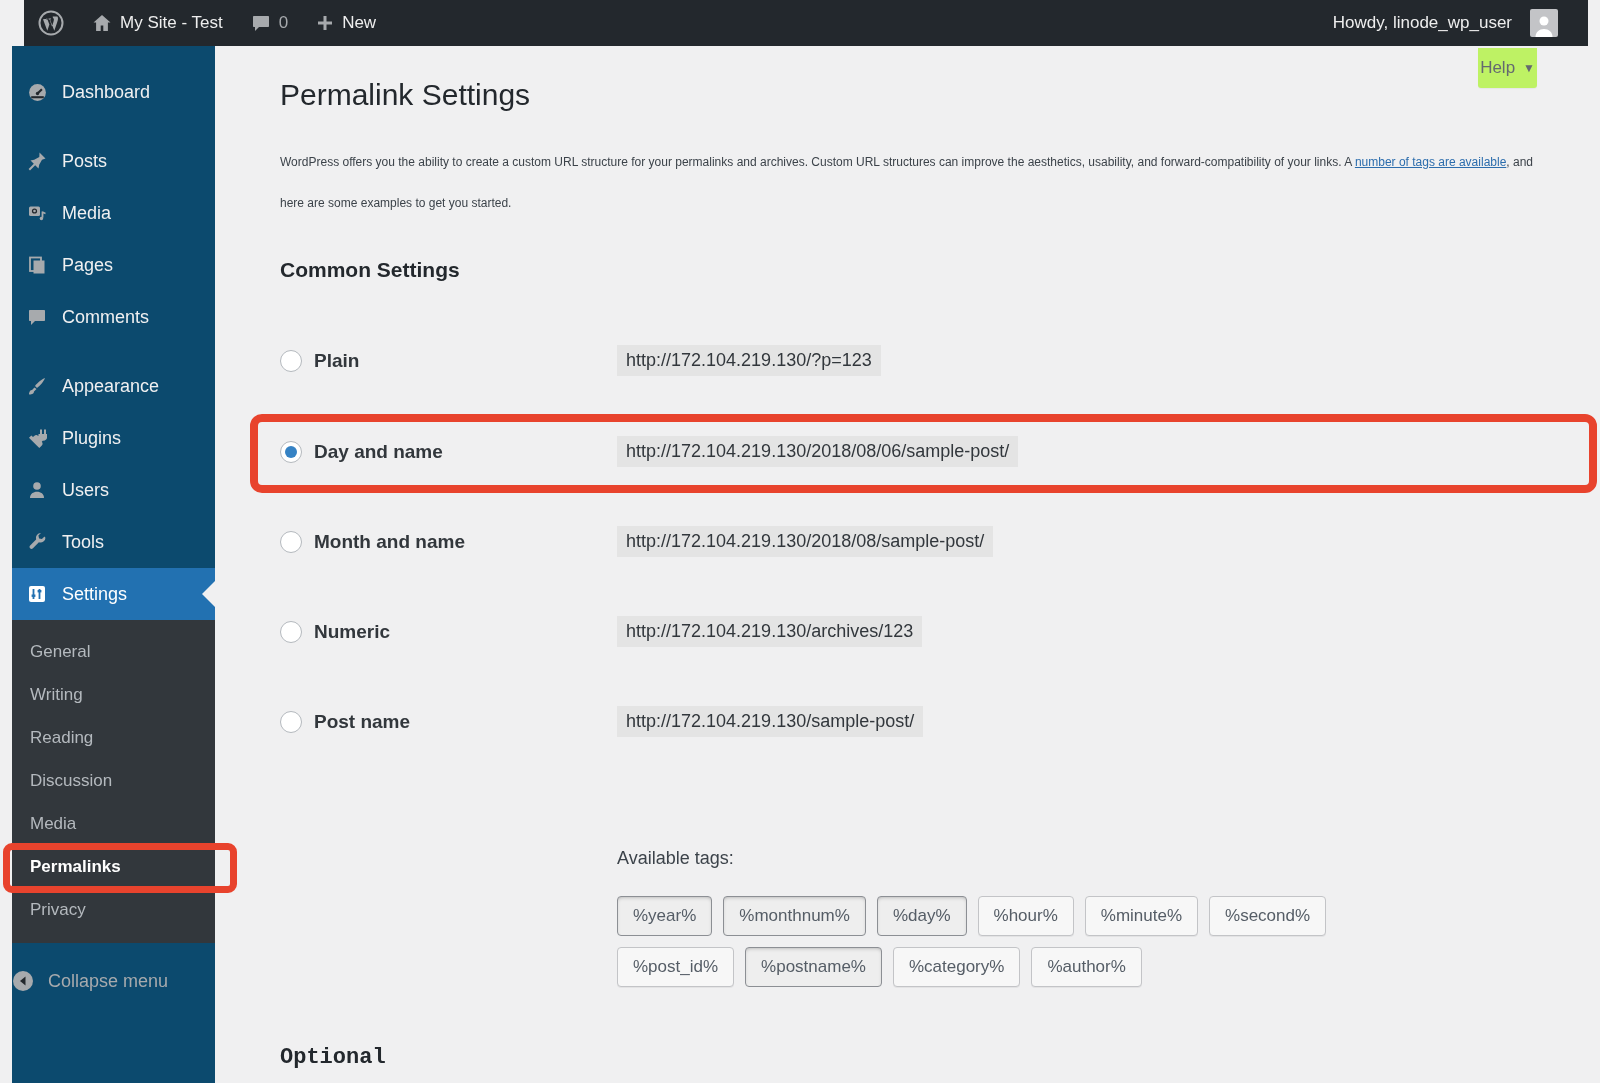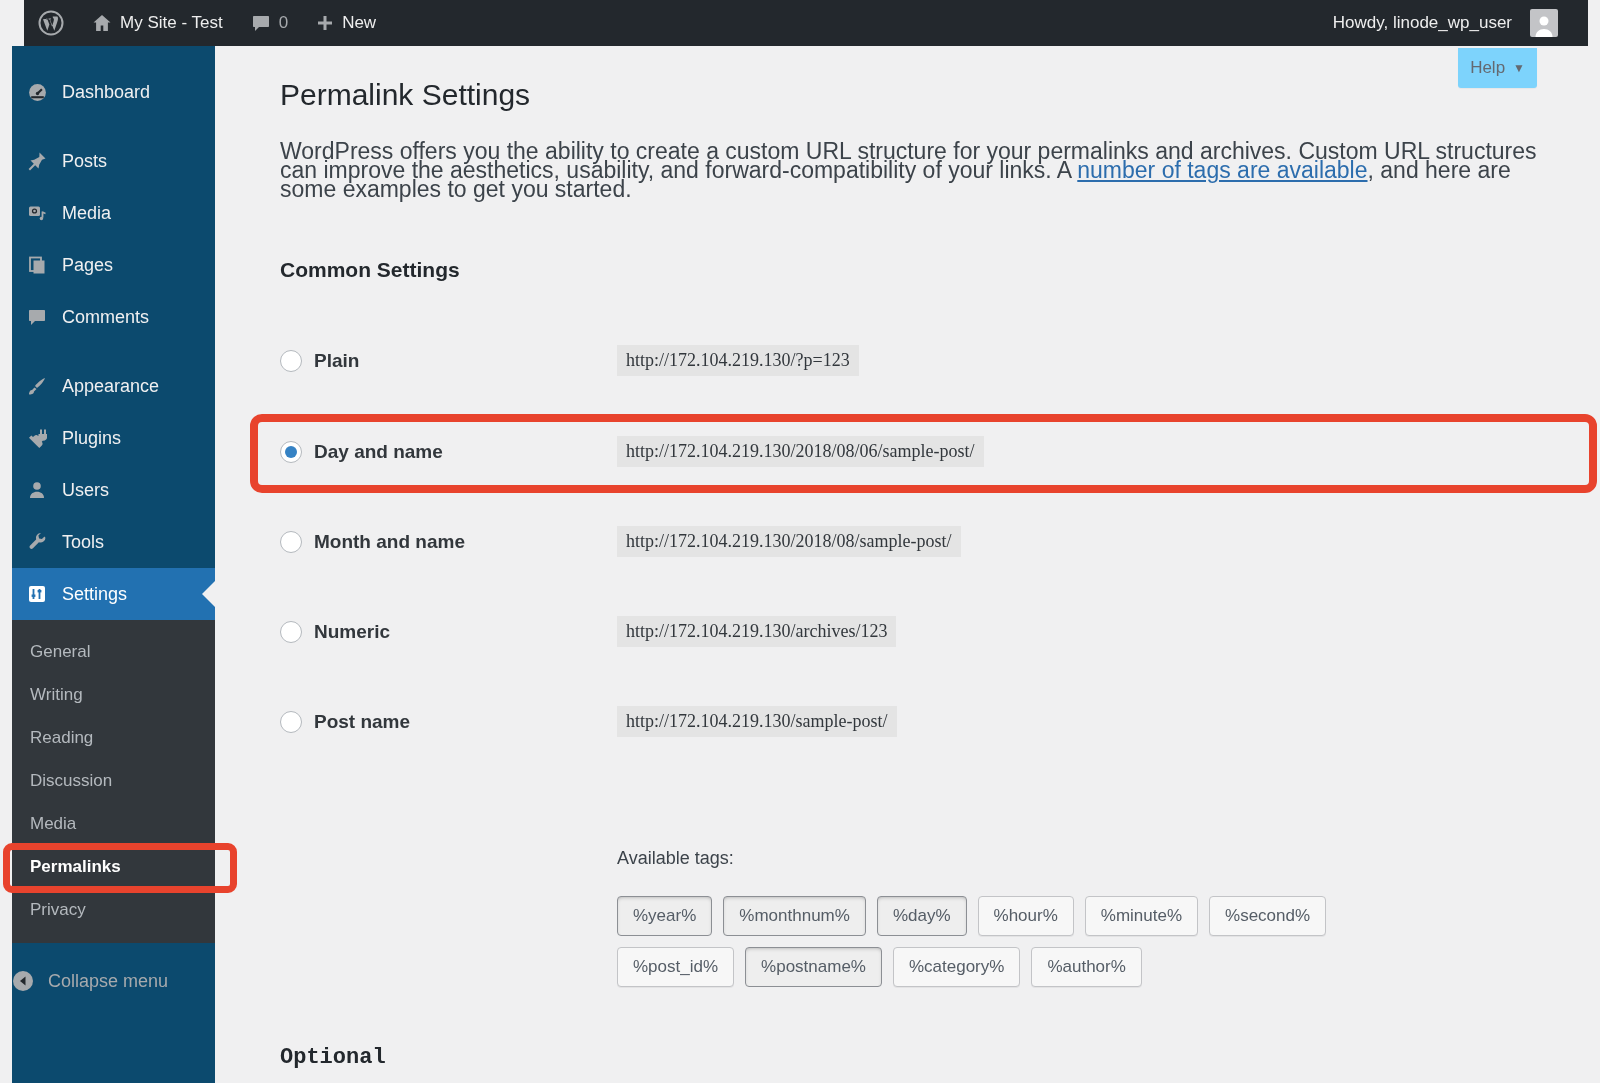--- a/index.html
+++ b/index.html
@@ -53,40 +53,40 @@
     font-size:17px; color:#b4b9be; cursor:pointer;
   }
   .submenu-item.current { color:#fff; font-weight:bold; }
   .collapse-row {
     margin-top:12px; height:52px; display:flex; align-items:center; gap:14px;
     padding-left:0; font-size:18px; color:#a7aaad; cursor:pointer;
   }
   
   .content { position:absolute; top:46px; left:245px; width:1355px; height:1037px; background:#f0f0f1; }
   .help-tab {
-    position:absolute; top:2px; right:63px; background:#7dd3fc; color:#646970;
-    font-size:17px; padding:10px 12px; display:flex; align-items:center; gap:8px;
+    position:absolute; top:2px; right:63px; background:#bef264; color:#646970;
+    font-size:17px; padding:10px 2px; display:flex; align-items:center; gap:8px;
     border-radius:0 0 3px 3px; box-shadow:0 1px 1px rgba(0,0,0,.04); cursor:pointer;
   }
   .help-caret { font-size:12px; color:#646970; }
   .page-title { position:absolute; top:32px; left:35px; font-size:30px; font-weight:400; color:#23282d; }
-  .intro { position:absolute; top:96px; left:35px; width:1270px; font-size:23px; line-height:19px; color:#3c434a; }
+  .intro { position:absolute; top:96px; left:35px; width:1270px; font-size:12px; line-height:41px; color:#3c434a; }
   .intro a { color:#2c6dad; text-decoration:underline; cursor:pointer; }
   .section-title { position:absolute; left:35px; font-size:21px; font-weight:bold; color:#23282d; }
   .opt-row { position:absolute; left:35px; display:flex; align-items:center; }
   .opt-label-col { width:337px; display:flex; align-items:center; gap:12px; }
   .radio {
     width:22px; height:22px; border-radius:50%; background:#fff;
     border:1px solid #b4b9be; flex:0 0 auto; display:flex; align-items:center; justify-content:center;
     cursor:pointer;
   }
   .radio.checked::after { content:""; width:12px; height:12px; border-radius:50%; background:#3582c4; }
   .opt-label { font-size:19px; font-weight:bold; color:#32373c; cursor:pointer; }
   code.url {
-    font-family:Liberation Serif, serif; font-size:18px; color:#32373c;
+    font-family:Liberation Sans, sans-serif; font-size:18px; color:#32373c;
     background:#e4e4e4; padding:5px 9px; white-space:nowrap;
   }
   .custom-input {
     font-family:"DejaVu Sans Mono", monospace; font-size:18px; color:#32373c;
     width:532px; height:42px; border:1px solid #d5d5d5; border-radius:3px;
     background:#fff; padding:0 12px; margin-left:14px;
   }
   .avail-label { position:absolute; left:372px; font-size:18px; color:#3c434a; }
   .tags-row { position:absolute; left:372px; display:flex; gap:11px; }
   .tag-btn {

